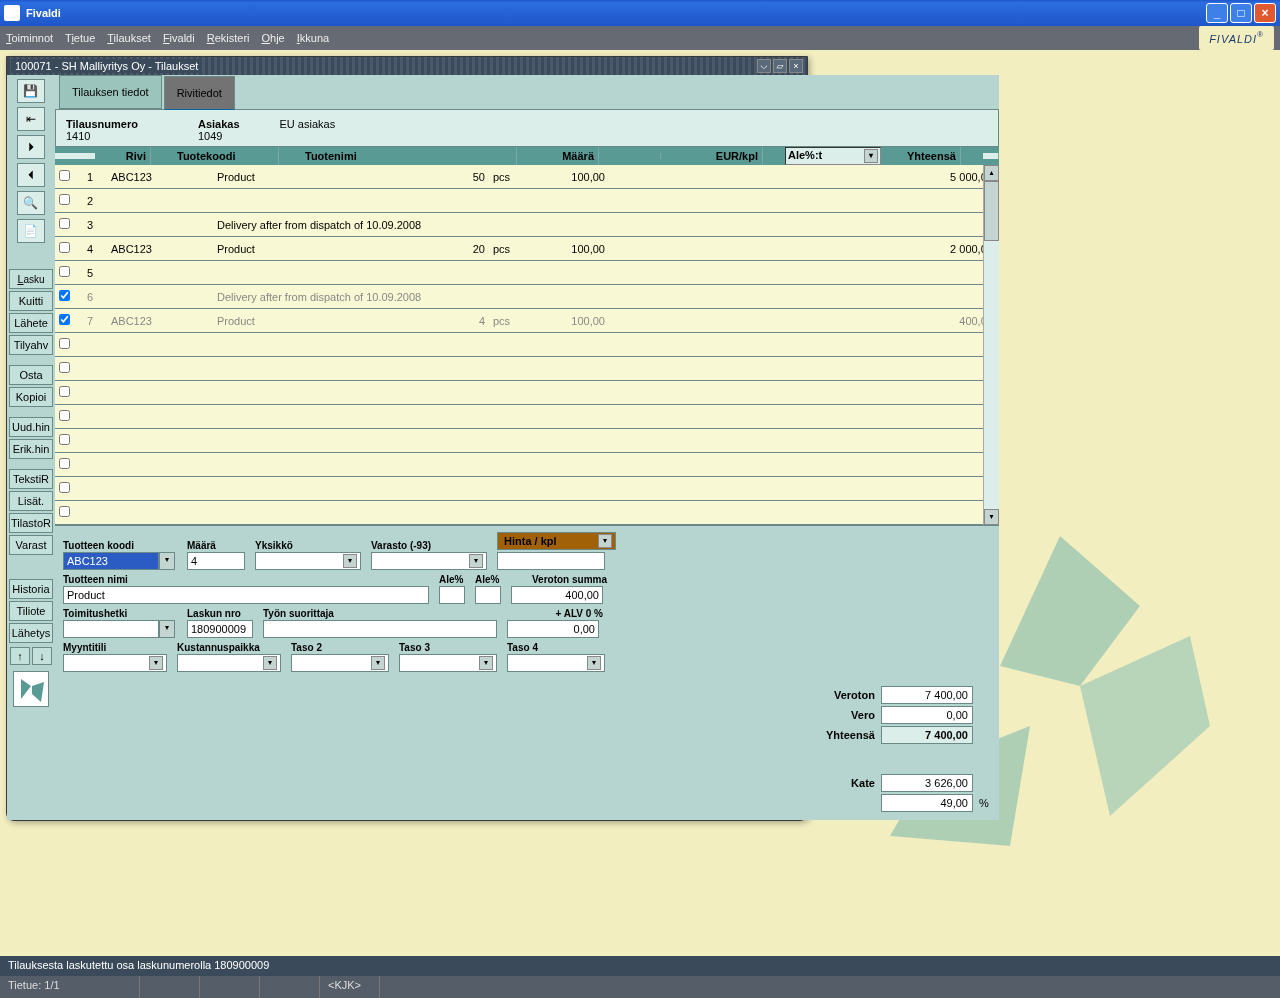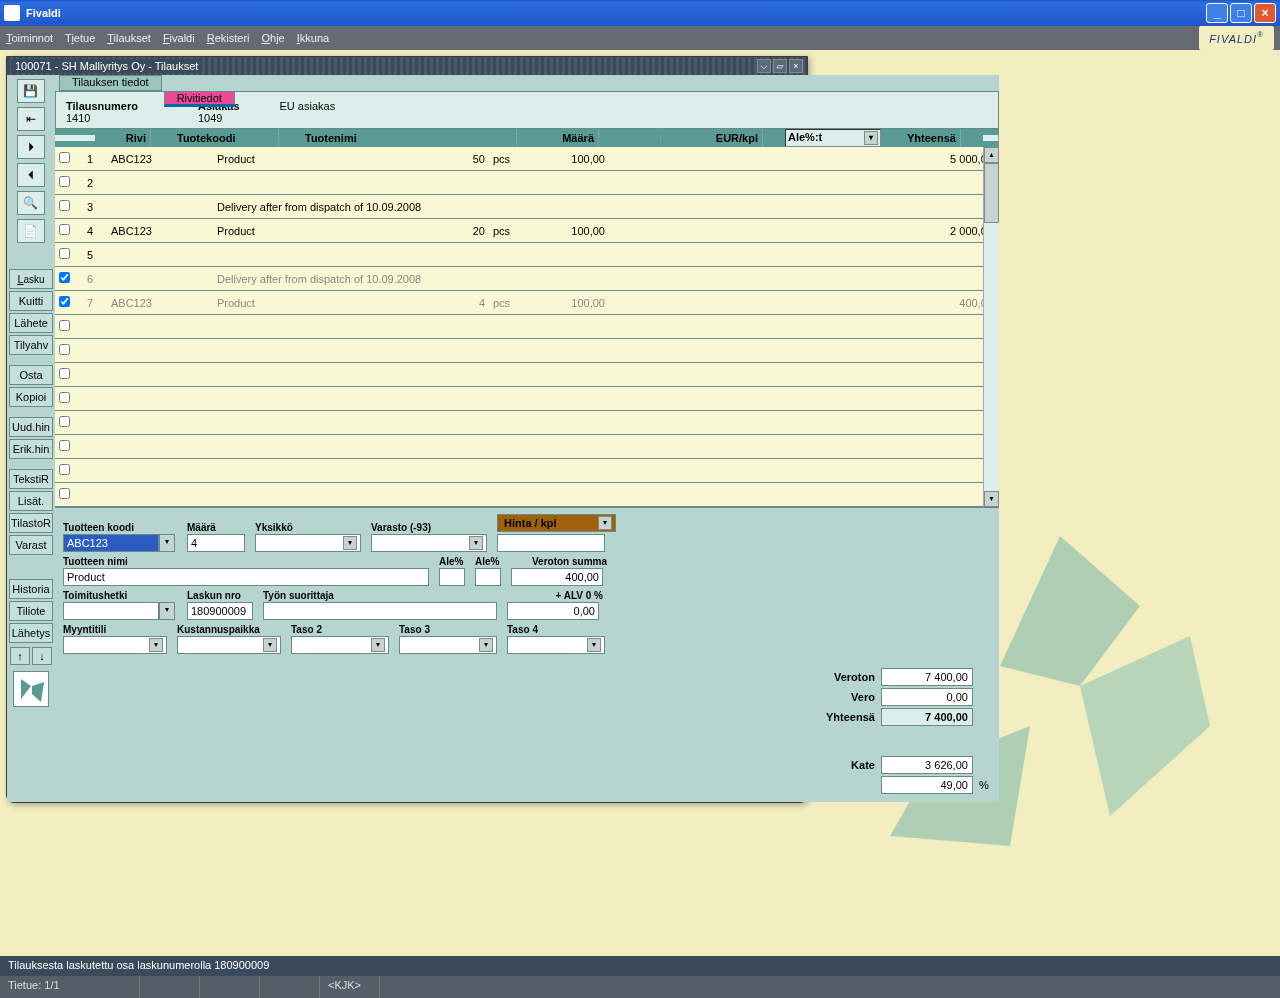--- a/index.html
+++ b/index.html
@@ -39,22 +39,22 @@
 .tnav { display: flex; gap: 2px; margin-top: 2px; }
 .tnav .tn { width: 20px; height: 18px; background: #c4e0db; border: 1px solid #6a8a88; display: flex; align-items: center; justify-content: center; cursor: pointer; }
 .tlogo { width: 36px; height: 36px; margin-top: 6px; background: #fff; border: 1px solid #6a8a88; display: flex; align-items: center; justify-content: center; }
 .tlogo svg { width: 30px; height: 30px; }
 
 
 .mpanel { flex: 1; background: #b6d5d0; padding: 0; }
 
 
 .tabs { display: flex; background: #b6d5d0; padding-left: 4px; }
-.tab { padding: 0 12px; border: 1px solid #6a8a88; background: #9bc4bd; font-size: 11px; cursor: pointer; margin-right: 2px; }
-.tab.active { background: #ec4899; border-bottom: 3px solid #0369a1; position: relative; top: 16px; font-weight: normal; }
+.tab { padding: 10px 12px; border: 1px solid #6a8a88; background: #9bc4bd; font-size: 11px; cursor: pointer; margin-right: 2px; }
+.tab.active { background: #737373; border-bottom: 1px solid #0369a1; position: relative; top: 1px; font-weight: normal; }
 
 
 .ohead { background: #dceee9; padding: 8px 10px 4px 10px; display: flex; gap: 60px; border: 1px solid #6a8a88; border-bottom: none; }
 .ohead .of { display: flex; flex-direction: column; }
 .ohead .of .lbl { font-weight: bold; }
 .ohead .oc { display: flex; align-items: flex-start; gap: 40px; }
 
 
 .ghead { display: flex; background: #5a9a94; color: #000; font-weight: bold; border-top: 1px solid #6a8a88; align-items: center; gap: 22px; }
 .ghead > div { padding: 3px 4px; border-right: 1px solid #7aaaa4; }

